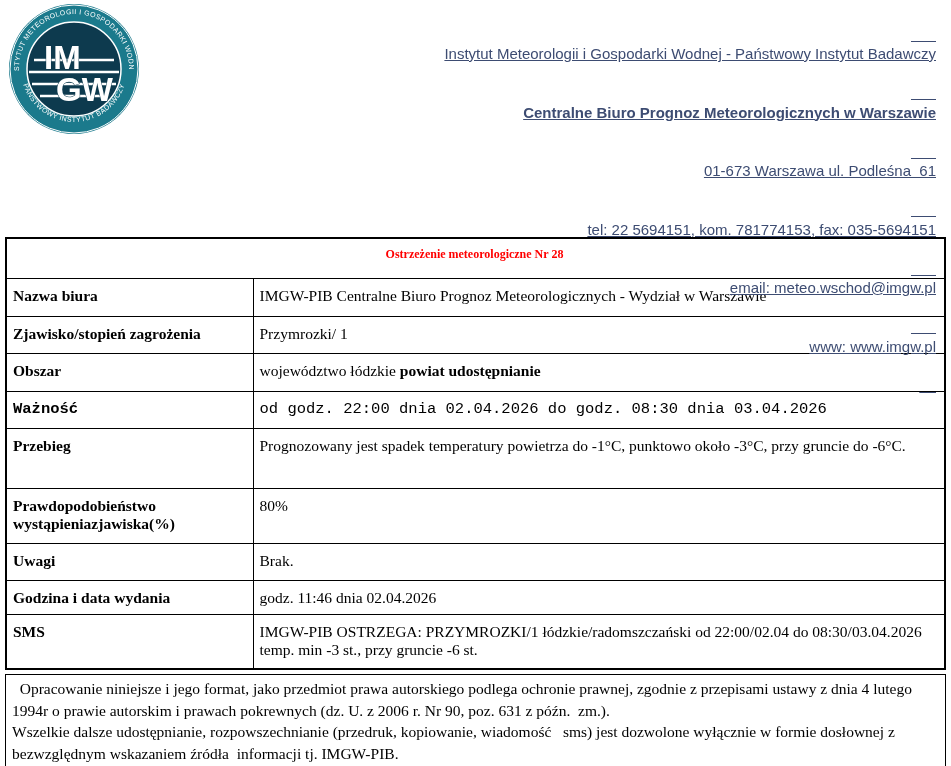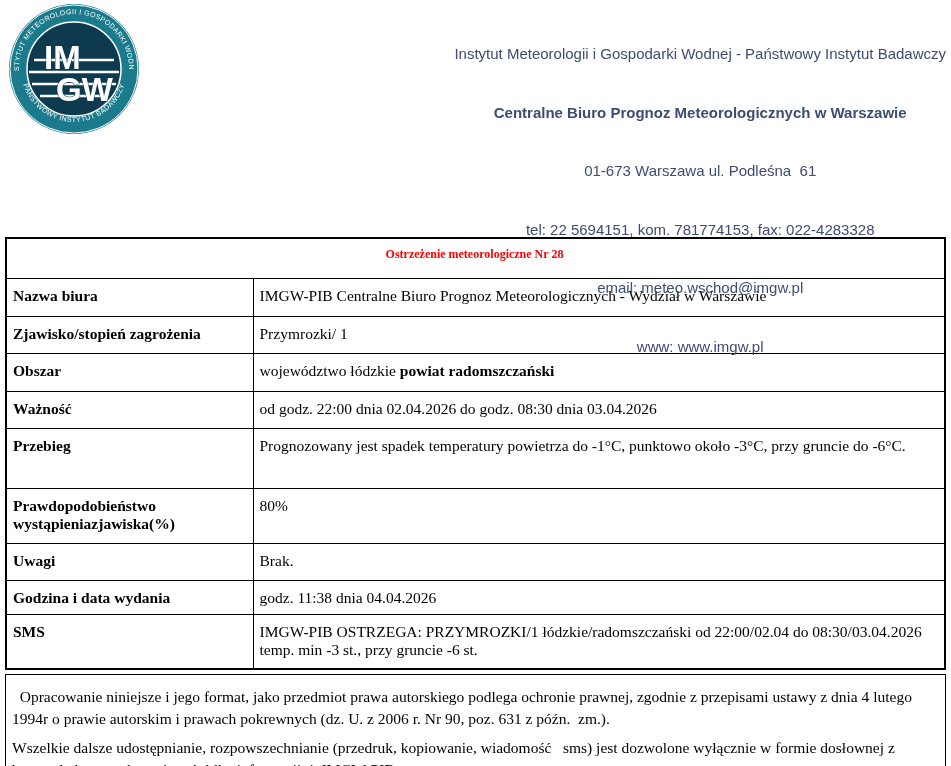--- a/index.html
+++ b/index.html
@@ -6,25 +6,26 @@
   html, body { background: #ffffff; }
   body {
     width: 951px; height: 766px;
     position: relative; overflow: hidden;
     font-family: "Liberation Sans", sans-serif;
     color: #000;
   }
   .doc-header { position: relative; height: 140px; }
   .logo { position: absolute; left: 8px; top: 3px; width: 132px; height: 132px; }
   .header-text {
-    position: absolute; right: 5px; top: 5px;
-    text-align: center;
+    position: absolute; right: 15px; top: 5px;
+    text-align: right;
     color: #3d4c72;
     font-size: 15px; line-height: 19.5px;
     white-space: pre-wrap;
+    text-decoration: underline;
   }
   .hline.bold { font-weight: bold; }
 
   .warning-table {
     border-collapse: collapse;
     width: 941px;
     margin: 97px auto 0;
     border: 2px solid #000;
     font-family: "Liberation Serif", serif;
     font-size: 15.5px;
@@ -45,21 +46,21 @@
   }
   .footer-box {
     width: 941px;
     margin: 4px auto 0;
     border: 1px solid #000;
     font-family: "Liberation Serif", serif;
     font-size: 15.5px;
     line-height: 21.5px;
     padding: 3px 8px 5px 6px;
   }
-  .footer-box p { white-space: pre-wrap; margin-top: 8px; }
+  .footer-box p { white-space: pre-wrap; }
 </style>
 </head>
 <body>
 
 <div class="page">
 
   <header class="doc-header">
     <div class="logo">
       <svg width="132" height="132" viewBox="0 0 132 132">
         <circle cx="66" cy="66" r="65" fill="#1b7a8c"></circle>
@@ -82,62 +83,62 @@
           <line x1="32" y1="93" x2="100" y2="93"></line>
         </g>
         <text x="36" y="66" font-size="33" font-weight="bold" font-family="Liberation Sans, sans-serif" fill="#ffffff" stroke="#0d3a4e" stroke-width="1" paint-order="stroke">IM</text>
         <text x="48" y="98" font-size="33" font-weight="bold" font-family="Liberation Sans, sans-serif" fill="#ffffff" stroke="#0d3a4e" stroke-width="1" paint-order="stroke">GW</text>
       </svg>
     </div>
     <div class="header-text">
       <div class="hline">Instytut Meteorologii i Gospodarki Wodnej - Państwowy Instytut Badawczy</div>
       <div class="hline bold">Centralne Biuro Prognoz Meteorologicznych w Warszawie</div>
       <div class="hline">01-673 Warszawa ul. Podleśna  61</div>
-      <div class="hline">tel: 22 5694151, kom. 781774153, fax: 022-4283328</div>
+      <div class="hline">tel: 22 5694151, kom. 781774153, fax: 035-5694151</div>
       <div class="hline">email: meteo.wschod@imgw.pl</div>
       <div class="hline">www: www.imgw.pl</div>
     </div>
   </header>
 
   <table class="warning-table">
     <tbody>
       <tr style="height:40px;">
         <td colspan="2" class="title-cell">Ostrzeżenie meteorologiczne Nr 28</td>
       </tr>
       <tr style="height:38px;">
         <td class="label">Nazwa biura</td>
         <td class="value">IMGW-PIB Centralne Biuro Prognoz Meteorologicznych - Wydział w Warszawie</td>
       </tr>
       <tr style="height:37px;">
         <td class="label">Zjawisko/stopień zagrożenia</td>
         <td class="value">Przymrozki/ 1</td>
       </tr>
       <tr style="height:38px;">
         <td class="label">Obszar</td>
-        <td class="value"><span>województwo łódzkie </span><b>powiat radomszczański</b></td>
+        <td class="value"><span>województwo łódzkie </span><b>powiat udostępnianie</b></td>
       </tr>
-      <tr style="height:37px;">
+      <tr style="height:37px;font-family:Liberation Mono, monospace;">
         <td class="label">Ważność</td>
         <td class="value">od godz. 22:00 dnia 02.04.2026 do godz. 08:30 dnia 03.04.2026</td>
       </tr>
       <tr style="height:60px;margin-left:35px;">
         <td class="label">Przebieg</td>
         <td class="value">Prognozowany jest spadek temperatury powietrza do -1°C, punktowo około -3°C, przy gruncie do -6°C.</td>
       </tr>
       <tr style="height:55px;">
         <td class="label">Prawdopodobieństwo wystąpieniazjawiska(%)</td>
         <td class="value">80%</td>
       </tr>
       <tr style="height:37px;">
         <td class="label">Uwagi</td>
         <td class="value">Brak.</td>
       </tr>
       <tr style="height:34px;padding-left:43px;">
         <td class="label">Godzina i data wydania</td>
-        <td class="value">godz. 11:38 dnia 04.04.2026</td>
+        <td class="value">godz. 11:46 dnia 02.04.2026</td>
       </tr>
       <tr style="height:55px;">
         <td class="label">SMS</td>
         <td class="value">IMGW-PIB OSTRZEGA: PRZYMROZKI/1 łódzkie/radomszczański od 22:00/02.04 do 08:30/03.04.2026 temp. min -3 st., przy gruncie -6 st.</td>
       </tr>
     </tbody>
   </table>
 
   <div class="footer-box">
     <p>  Opracowanie niniejsze i jego format, jako przedmiot prawa autorskiego podlega ochronie prawnej, zgodnie z przepisami ustawy z dnia 4 lutego 1994r o prawie autorskim i prawach pokrewnych (dz. U. z 2006 r. Nr 90, poz. 631 z późn.  zm.).</p>

